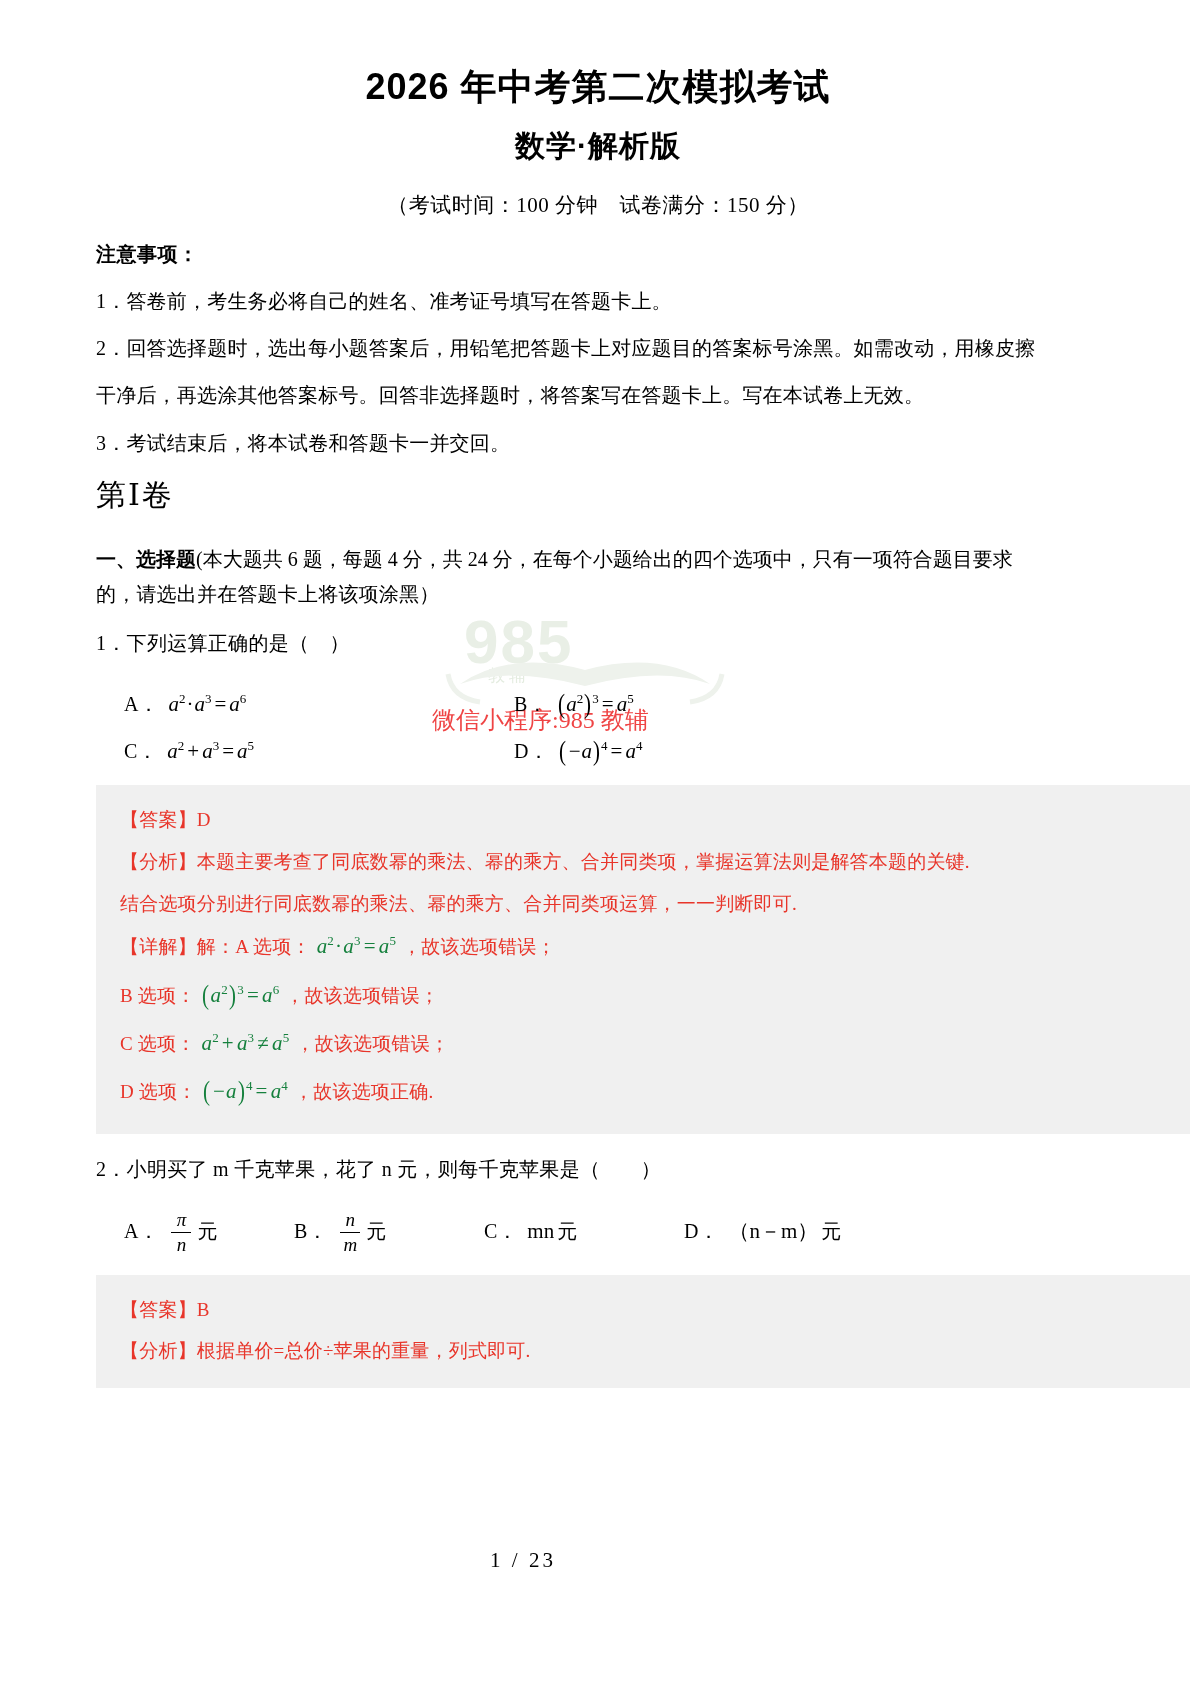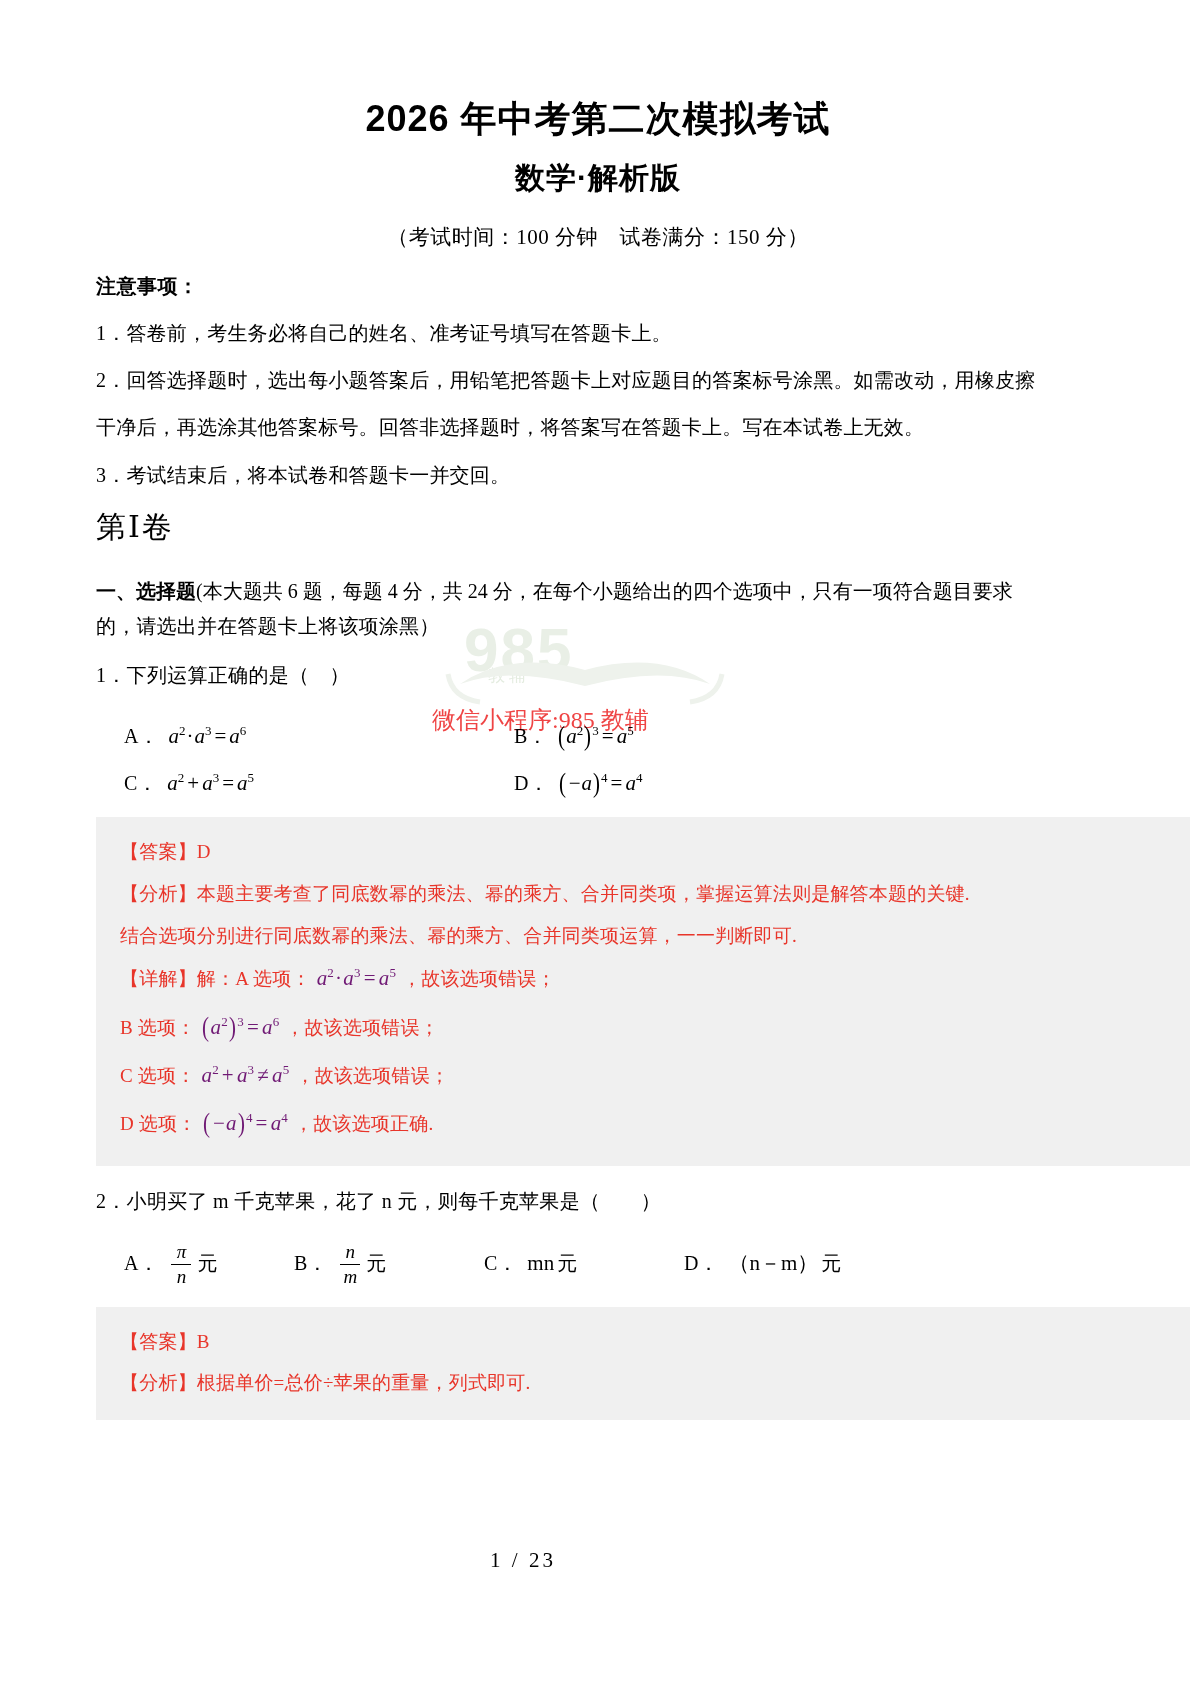--- a/index.html
+++ b/index.html
@@ -42,21 +42,20 @@
   }
   .watermark .wm-num {
     position: absolute;
     left: 32px;
     top: -2px;
     font-family: "Liberation Sans", sans-serif;
     font-size: 62px;
     font-weight: bold;
     color: #e9efe6;
     letter-spacing: 2px;
-    margin-top: 8px;
   }
   .watermark .wm-sub {
     position: absolute;
     left: 56px;
     top: 56px;
     font-size: 17px;
     color: #e4ece0;
     letter-spacing: 4px;
   }
   .watermark .wm-text {
@@ -70,21 +69,21 @@
   .watermark svg { position: absolute; left: 8px; top: 36px; }
 
   
   .doc-title {
     text-align: center;
     font-family: "Liberation Sans", sans-serif;
     font-weight: bold;
     font-size: 36px;
     letter-spacing: 1px;
     margin: 0;
-    padding-top: 96px;
+    padding-top: 64px;
     line-height: 1.25;
   }
   .doc-subtitle {
     text-align: center;
     font-family: "Liberation Sans", sans-serif;
     font-weight: bold;
     font-size: 30px;
     letter-spacing: 1px;
     margin: 0;
     padding-top: 18px;
@@ -235,21 +234,21 @@
     font-size: 19px;
     line-height: 1.35;
     padding: 8px 0 8px 14px;
     letter-spacing: 0.2px;
     display: flex;
     align-items: baseline;
     flex-wrap: nowrap;
   }
   .answer-block .aline .txt { white-space: pre; }
   .answer-block .aline .tag { white-space: pre; }
-  .answer-block .math-blk { color: #701a75; padding: 0 6px; }
+  .answer-block .math-blk { color: #15803d; padding: 0 6px; }
   .answer-block .ans-letter { color: #e8352a; font-family: "Liberation Serif", serif; }
 
   
   .footer {
     position: absolute;
     left: 0;
     top: 1548px;
     width: 1046px;
     text-align: center;
     font-size: 21px;

